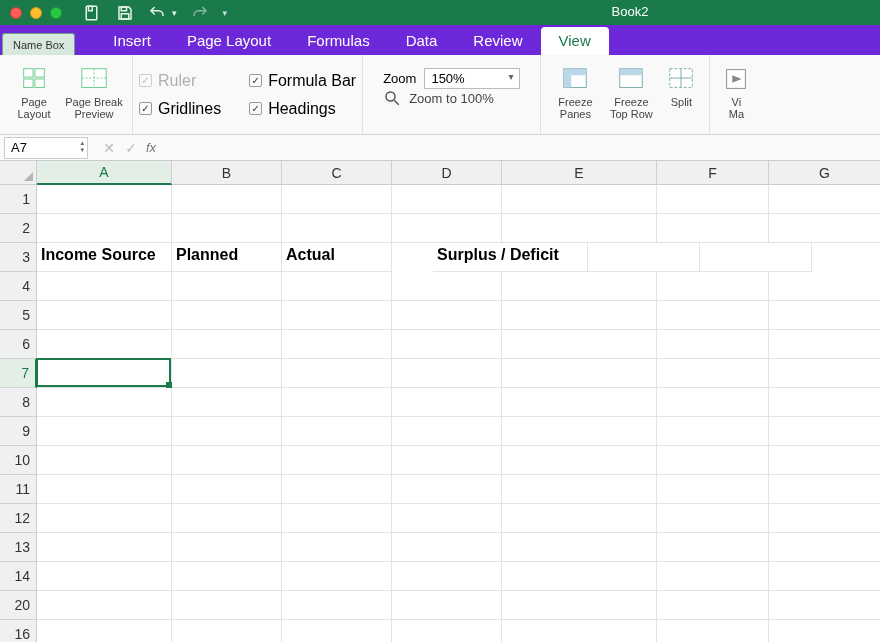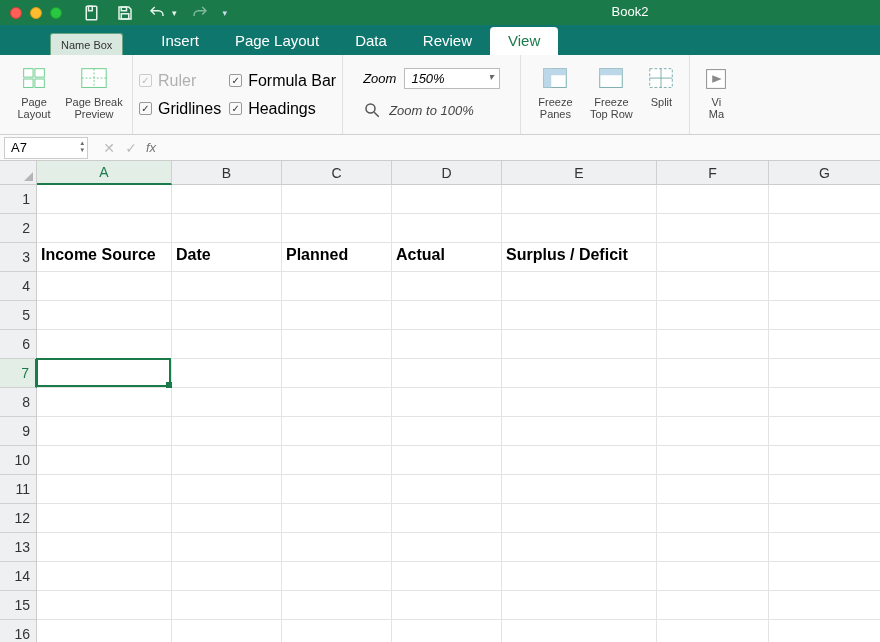--- a/index.html
+++ b/index.html
@@ -11,42 +11,42 @@
   .tl { width: 12px; height: 12px; border-radius: 50%; }
   .tl.red { background: #ff5f57; border: 1px solid #d43e36; }
   .tl.yellow { background: #ffbd2e; border: 1px solid #d39a1a; }
   .tl.green { background: #28c940; border: 1px solid #1e9d32; }
   .qat { display: flex; gap: 14px; margin-left: 22px; align-items: center; color: #e6f5ec; }
   .qat-icon { width: 18px; height: 18px; display:flex;align-items:center;justify-content:center; }
   .doc-title { position:absolute; left:50%; transform:translateX(-50%); color:#fff; font-size:13px; top:4px; width:880px; text-align:center; pointer-events:none;}
   .doc-title-inner{ display:inline-block; margin-left:380px;}
 
   
-  .ribbon-tabs { height: 30px; background: #0f766e; display: flex; align-items: flex-end; padding-left: 48px; }
+  .ribbon-tabs { height: 30px; background: #6d28d9; display: flex; align-items: flex-end; }
   .namebox-tab { background: #d8e8de; color:#333; font-size:11px; padding:4px 10px; border:1px solid #6aa583; border-bottom:none; margin-left:2px; height:22px; display:flex;align-items:center; border-radius:3px 3px 0 0;}
   .rtab { color:#fff; font-size:15px; padding:5px 18px 6px; cursor:pointer; }
   .rtab.active { background:#fff; color:#1b7a4a; border-radius:4px 4px 0 0; }
   .rtabs-wrap{ display:flex; margin-left:20px; }
 
   
   .ribbon { height: 80px; background: #f9f9f9; border-bottom:1px solid #d0d0d0; display:flex; }
   .rgroup { display:flex; flex-direction:column; align-items:center; padding:5px 6px; border-right:1px solid #e0e0e0; }
   .rgroup-row{ display:flex; }
   .big-btn { display:flex; flex-direction:column; align-items:center; justify-content:flex-start; width:56px; padding-top:4px; font-size:11px; color:#444; gap:2px; text-align:center; line-height:1.1; cursor:pointer;}
   .big-btn.selected{ background:#e6eef0; border:1px solid #a9c3cc; border-radius:3px; }
   .big-btn svg{ width:30px;height:30px;}
   .big-btn-wide{width:64px;}
   .check-col{ display:flex; flex-direction:column; gap:10px;}
   .check-row{ display:flex; align-items:center; gap:6px;}
   .check-row.disabled{ color:#b0b0b0;}
   .chk{ width:13px;height:13px; border:1px solid #999; border-radius:2px; display:flex;align-items:center;justify-content:center; font-size:10px; line-height:1; }
   .chk.on::after{ content:"✓"; color:#333;}
   .chk.disabled{ border-color:#ccc;}
   .chk.disabled.on::after{ color:#bbb;}
-  .zoom-group{ display:flex; flex-direction:column; gap:12px; padding:8px 14px 0;font-style:italic;}
+  .zoom-group{ display:flex; flex-direction:column; gap:0; padding:8px 14px 0;}
   .zoom-row1{ display:flex; align-items:center; gap:8px; font-size:13px;}
   .zoom-select{ border:1px solid #bbb; background:#fff; padding:2px 24px 2px 6px; font-size:13px; position:relative; width:96px;}
   .zoom-select::after{content:"▾"; position:absolute; right:6px; top:2px; color:#666; font-size:10px;}
   .zoom-row2{ display:flex; align-items:center; gap:8px; font-size:13px; color:#444;}
 
   
   .formula-bar{ height:26px; border-bottom:1px solid #ccc; display:flex; align-items:center; background:#fafafa;}
   .name-box{ width:84px; height:22px; border:1px solid #ccc; background:#fff; margin-left:4px; display:flex; align-items:center; padding-left:6px; font-size:13px; position:relative;}
   .name-box-arrows{ position:absolute; right:3px; top:1px; display:flex; flex-direction:column; font-size:7px; color:#666; line-height:1;}
   .fb-btn{ width:22px; text-align:center; color:#bbb; font-size:14px;}
@@ -109,20 +109,21 @@
     <span style="color:#cde;font-size:9px">▾</span>
   </div>
   <div class="doc-title"><span class="doc-title-inner">Book2</span></div>
 </div>
 
 <div class="ribbon-tabs">
   <div class="namebox-tab">Name Box</div>
   <div class="rtabs-wrap">
     <div class="rtab">Insert</div>
     <div class="rtab">Page Layout</div>
+    <div class="rtab">Formulas</div>
     <div class="rtab">Data</div>
     <div class="rtab">Review</div>
     <div class="rtab active">View</div>
   </div>
 </div>
 
 <div class="ribbon">
   <div class="rgroup">
     <div class="rgroup-row">
       <div class="big-btn">
@@ -141,21 +142,21 @@
             <line x1="16" y1="5" x2="16" y2="25" stroke="#6c8" stroke-dasharray="2 2"></line>
             <line x1="3" y1="15" x2="29" y2="15" stroke="#6c8" stroke-dasharray="2 2"></line>
           </svg>
         <span style="white-space:pre-line">Page Break
 Preview</span>
       </div>
     </div>
   </div>
 
   <div class="rgroup" style="flex-direction:row">
-    <div class="check-col" style="margin-right:8px">
+    <div class="check-col" style="margin-right:28px">
       <div class="check-row disabled">
         <span class="chk disabled on"></span>
         <span>Ruler</span>
       </div>
       <div class="check-row">
         <span class="chk on"></span>
         <span>Gridlines</span>
       </div>
     </div>
     <div class="check-col">
@@ -259,21 +260,21 @@
       <div class="row-h">5</div>
       <div class="row-h">6</div>
       <div class="row-h sel">7</div>
       <div class="row-h">8</div>
       <div class="row-h">9</div>
       <div class="row-h">10</div>
       <div class="row-h">11</div>
       <div class="row-h">12</div>
       <div class="row-h">13</div>
       <div class="row-h">14</div>
-      <div class="row-h">15</div>
+      <div class="row-h">20</div>
       <div class="row-h">16</div>
     </div>
   <div class="cells" id="cells">
       <div class="crow">
         <div class="cell" style="width: 135px;"></div>
         <div class="cell" style="width: 110px;"></div>
         <div class="cell" style="width: 110px;"></div>
         <div class="cell" style="width: 110px;"></div>
         <div class="cell" style="width: 155px;"></div>
         <div class="cell" style="width: 112px;"></div>
@@ -283,24 +284,23 @@
         <div class="cell" style="width: 135px;"></div>
         <div class="cell" style="width: 110px;"></div>
         <div class="cell" style="width: 110px;"></div>
         <div class="cell" style="width: 110px;"></div>
         <div class="cell" style="width: 155px;"></div>
         <div class="cell" style="width: 112px;"></div>
         <div class="cell" style="width: 112px;"></div>
       </div>
       <div class="crow">
         <div class="cell bold" style="width: 135px;">Income Source</div>
-        <div class="cell bold" style="width: 110px;">Date</div>
         <div class="cell bold" style="width: 110px;">Planned</div>
         <div class="cell bold" style="width: 110px;">Actual</div>
-        <div class="cell bold" style="width: 155px;">Surplus / Deficit</div>
+        <div class="cell bold" style="width: 155px; margin-left: 41px;">Surplus / Deficit</div>
         <div class="cell" style="width: 112px;"></div>
         <div class="cell" style="width: 112px;"></div>
       </div>
       <div class="crow">
         <div class="cell" style="width: 135px;"></div>
         <div class="cell" style="width: 110px;"></div>
         <div class="cell" style="width: 110px;"></div>
         <div class="cell" style="width: 110px;"></div>
         <div class="cell" style="width: 155px;"></div>
         <div class="cell" style="width: 112px;"></div>

